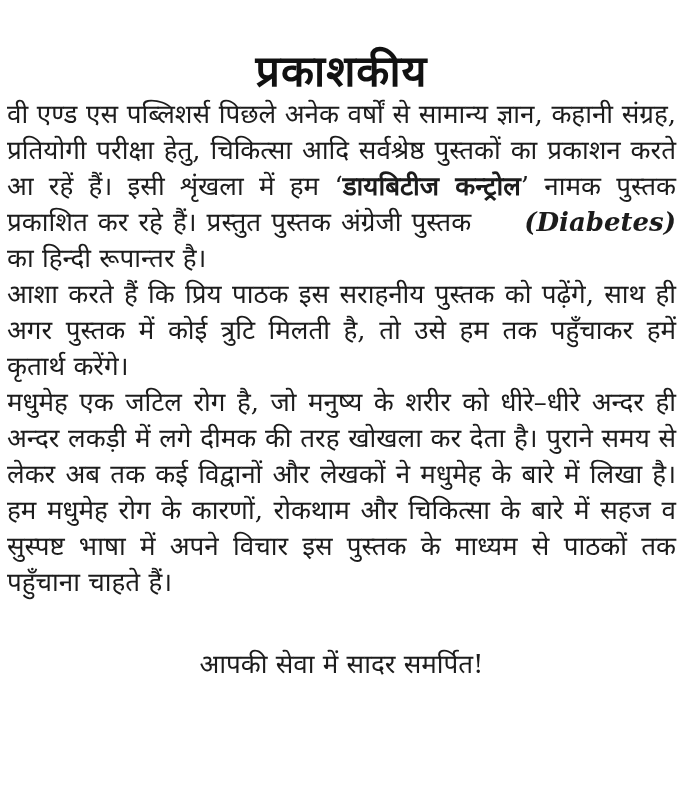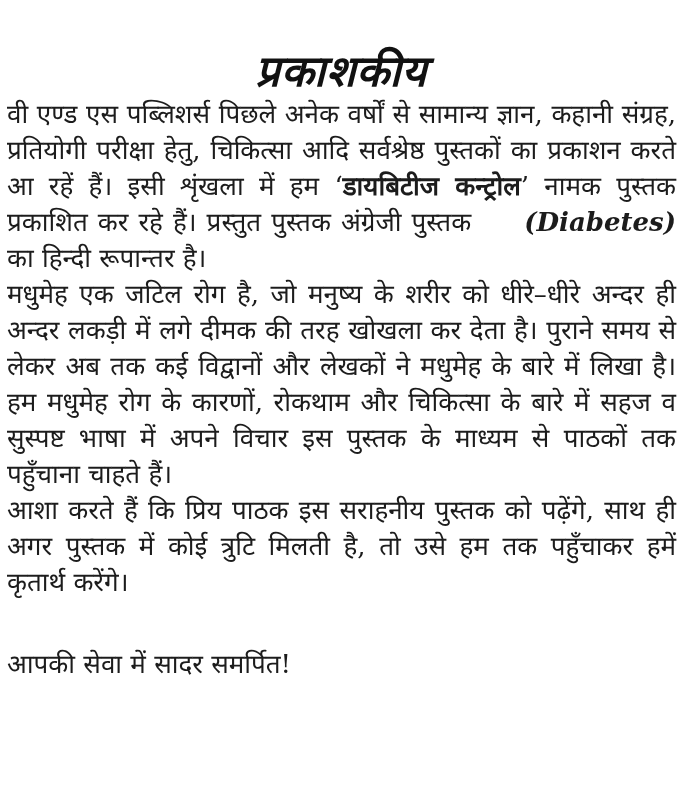--- a/index.html
+++ b/index.html
@@ -20,21 +20,20 @@
     overflow: hidden;
   }
   .doc-title {
     margin: 46px 0 0 0;
     text-align: center;
     font-size: 43px;
     line-height: 50px;
     font-weight: 700;
     color: #111111;
     letter-spacing: 1px;
-    font-style: italic;
   }
   p.body-para {
     margin: 0;
     font-size: 26px;
     line-height: 36px;
     text-align: justify;
     color: #1c1c1c;
   }
   .para-1 { margin-top: 46px; }
   .para-2 { margin-top: 12px; }
@@ -47,35 +46,35 @@
   .english-word {
     font-weight: 700;
     font-style: italic;
     font-family: "DejaVu Serif", "Liberation Serif", serif;
     margin-left: 43px;
   }
   .closing-line {
     margin: 46px 0 0 0;
     font-size: 26px;
     line-height: 36px;
-    text-align: left;
+    text-align: center;
     color: #1c1c1c;
   }
 </style>
 </head>
 <body>
 
 <div class="page">
 
   <h1 class="doc-title">प्रकाशकीय</h1>
 
   <p class="body-para para-1">
     <span>वी एण्ड एस पब्लिशर्स पिछले अनेक वर्षों से सामान्य ज्ञान, कहानी संग्रह, प्रतियोगी परीक्षा हेतु, चिकित्सा आदि सर्वश्रेष्ठ पुस्तकों का प्रकाशन करते आ रहें हैं। इसी शृंखला में हम ‘</span><span class="book-name">डायबिटीज कन्ट्रोल</span><span>’ नामक पुस्तक प्रकाशित कर रहे हैं। प्रस्तुत पुस्तक अंग्रेजी पुस्तक </span><span class="english-word">(Diabetes)</span><span> का हिन्दी रूपान्तर है।</span>
   </p>
 
 
+  <p class="body-para para-4">आशा करते हैं कि प्रिय पाठक इस सराहनीय पुस्तक को पढ़ेंगे, साथ ही अगर पुस्तक में कोई त्रुटि मिलती है, तो उसे हम तक पहुँचाकर हमें कृतार्थ करेंगे।</p>
+
   <p class="body-para para-3">मधुमेह एक जटिल रोग है, जो मनुष्य के शरीर को धीरे–धीरे अन्दर ही अन्दर लकड़ी में लगे दीमक की तरह खोखला कर देता है। पुराने समय से लेकर अब तक कई विद्वानों और लेखकों ने मधुमेह के बारे में लिखा है। हम मधुमेह रोग के कारणों, रोकथाम और चिकित्सा के बारे में सहज व सुस्पष्ट भाषा में अपने विचार इस पुस्तक के माध्यम से पाठकों तक पहुँचाना चाहते हैं।</p>
-
-  <p class="body-para para-4">आशा करते हैं कि प्रिय पाठक इस सराहनीय पुस्तक को पढ़ेंगे, साथ ही अगर पुस्तक में कोई त्रुटि मिलती है, तो उसे हम तक पहुँचाकर हमें कृतार्थ करेंगे।</p>
 
   <p class="closing-line">आपकी सेवा में सादर समर्पित!</p>
 
 </div>
 
 </body></html>

